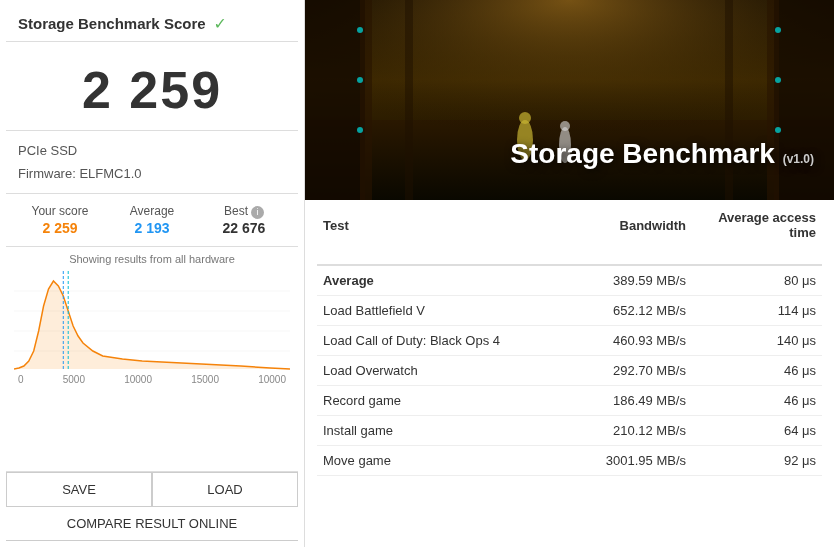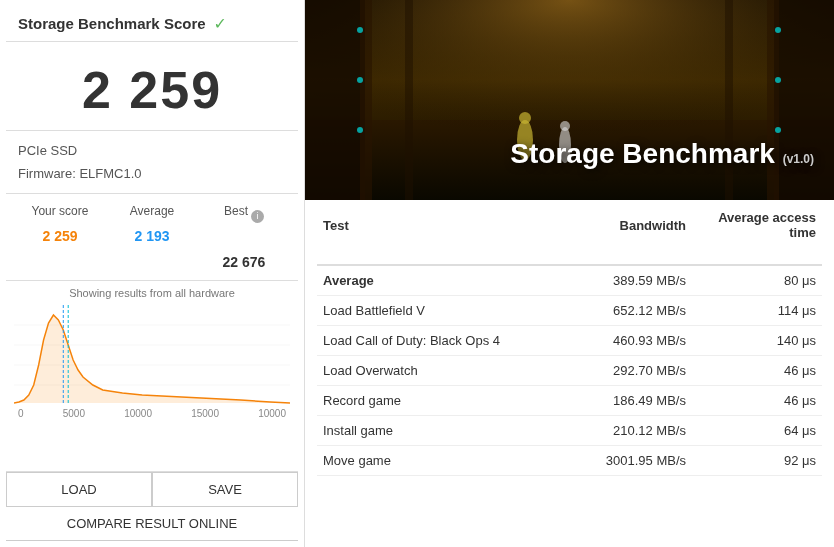--- a/index.html
+++ b/index.html
@@ -69,29 +69,29 @@
       padding: 10px 8px;
       border-bottom: 1px solid #ddd;
     }
     .score-col {
       text-align: center;
       flex: 1;
     }
     .score-col-label {
       font-size: 12px;
       color: #555;
-      margin-bottom: 10px;
+      margin-bottom: 2px;
     }
     .score-col-value {
       font-size: 14px;
       font-weight: bold;
     }
     .score-col-value.orange { color: #f5830a; }
     .score-col-value.blue { color: #2196f3; }
-    .score-col-value.dark { color: #333; margin-top: 26px; }
+    .score-col-value.dark { color: #333; }
     .score-col-best {
       display: flex;
       align-items: center;
       justify-content: center;
       gap: 3px;
     }
     .info-icon {
       display: inline-block;
       width: 13px;
       height: 13px;
@@ -330,22 +330,22 @@
     <div class="chart-x-labels">
       <span>0</span>
       <span>5000</span>
       <span>10000</span>
       <span>15000</span>
       <span>10000</span>
     </div>
   </div>
 
   <div class="btn-row">
+    <button class="btn-load-save">SAVE</button>
     <button class="btn-load-save">LOAD</button>
-    <button class="btn-load-save">SAVE</button>
   </div>
   <button class="btn-compare">COMPARE RESULT ONLINE</button>
 
 </div>
 
 <div class="right-panel">
 
   <div class="game-image">
     <div class="game-scene">
       <div class="corridor-left"></div>

